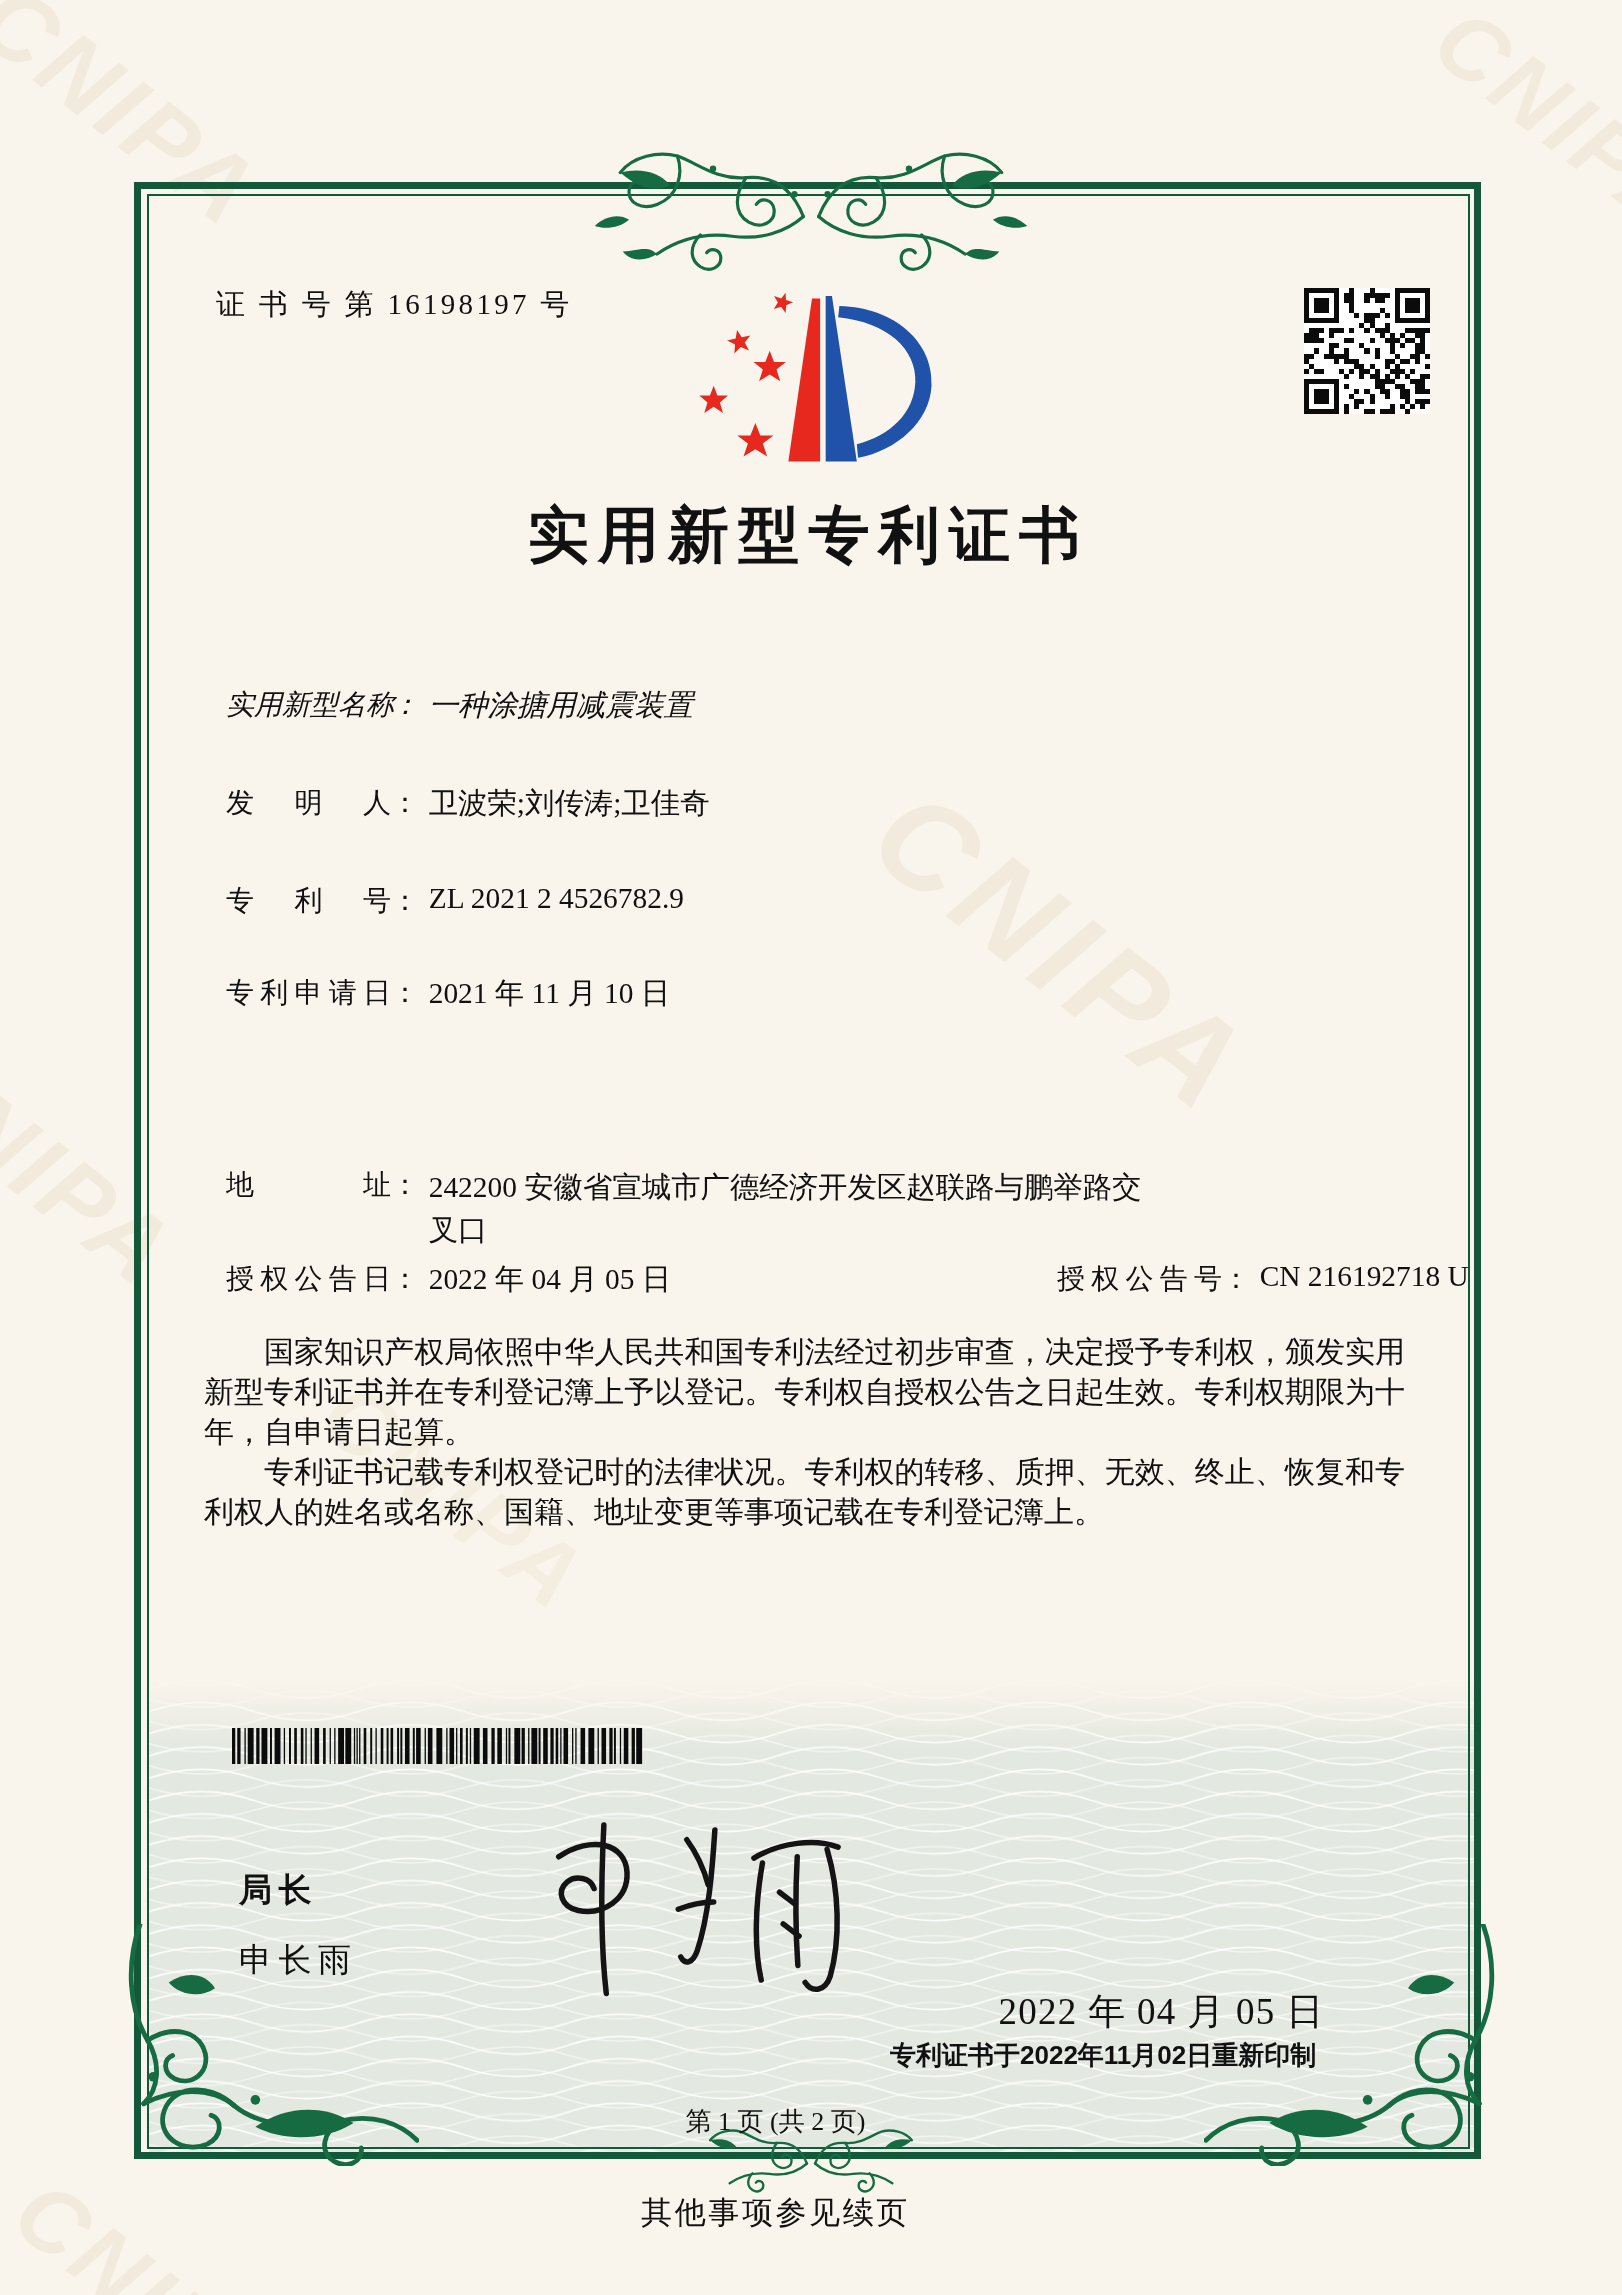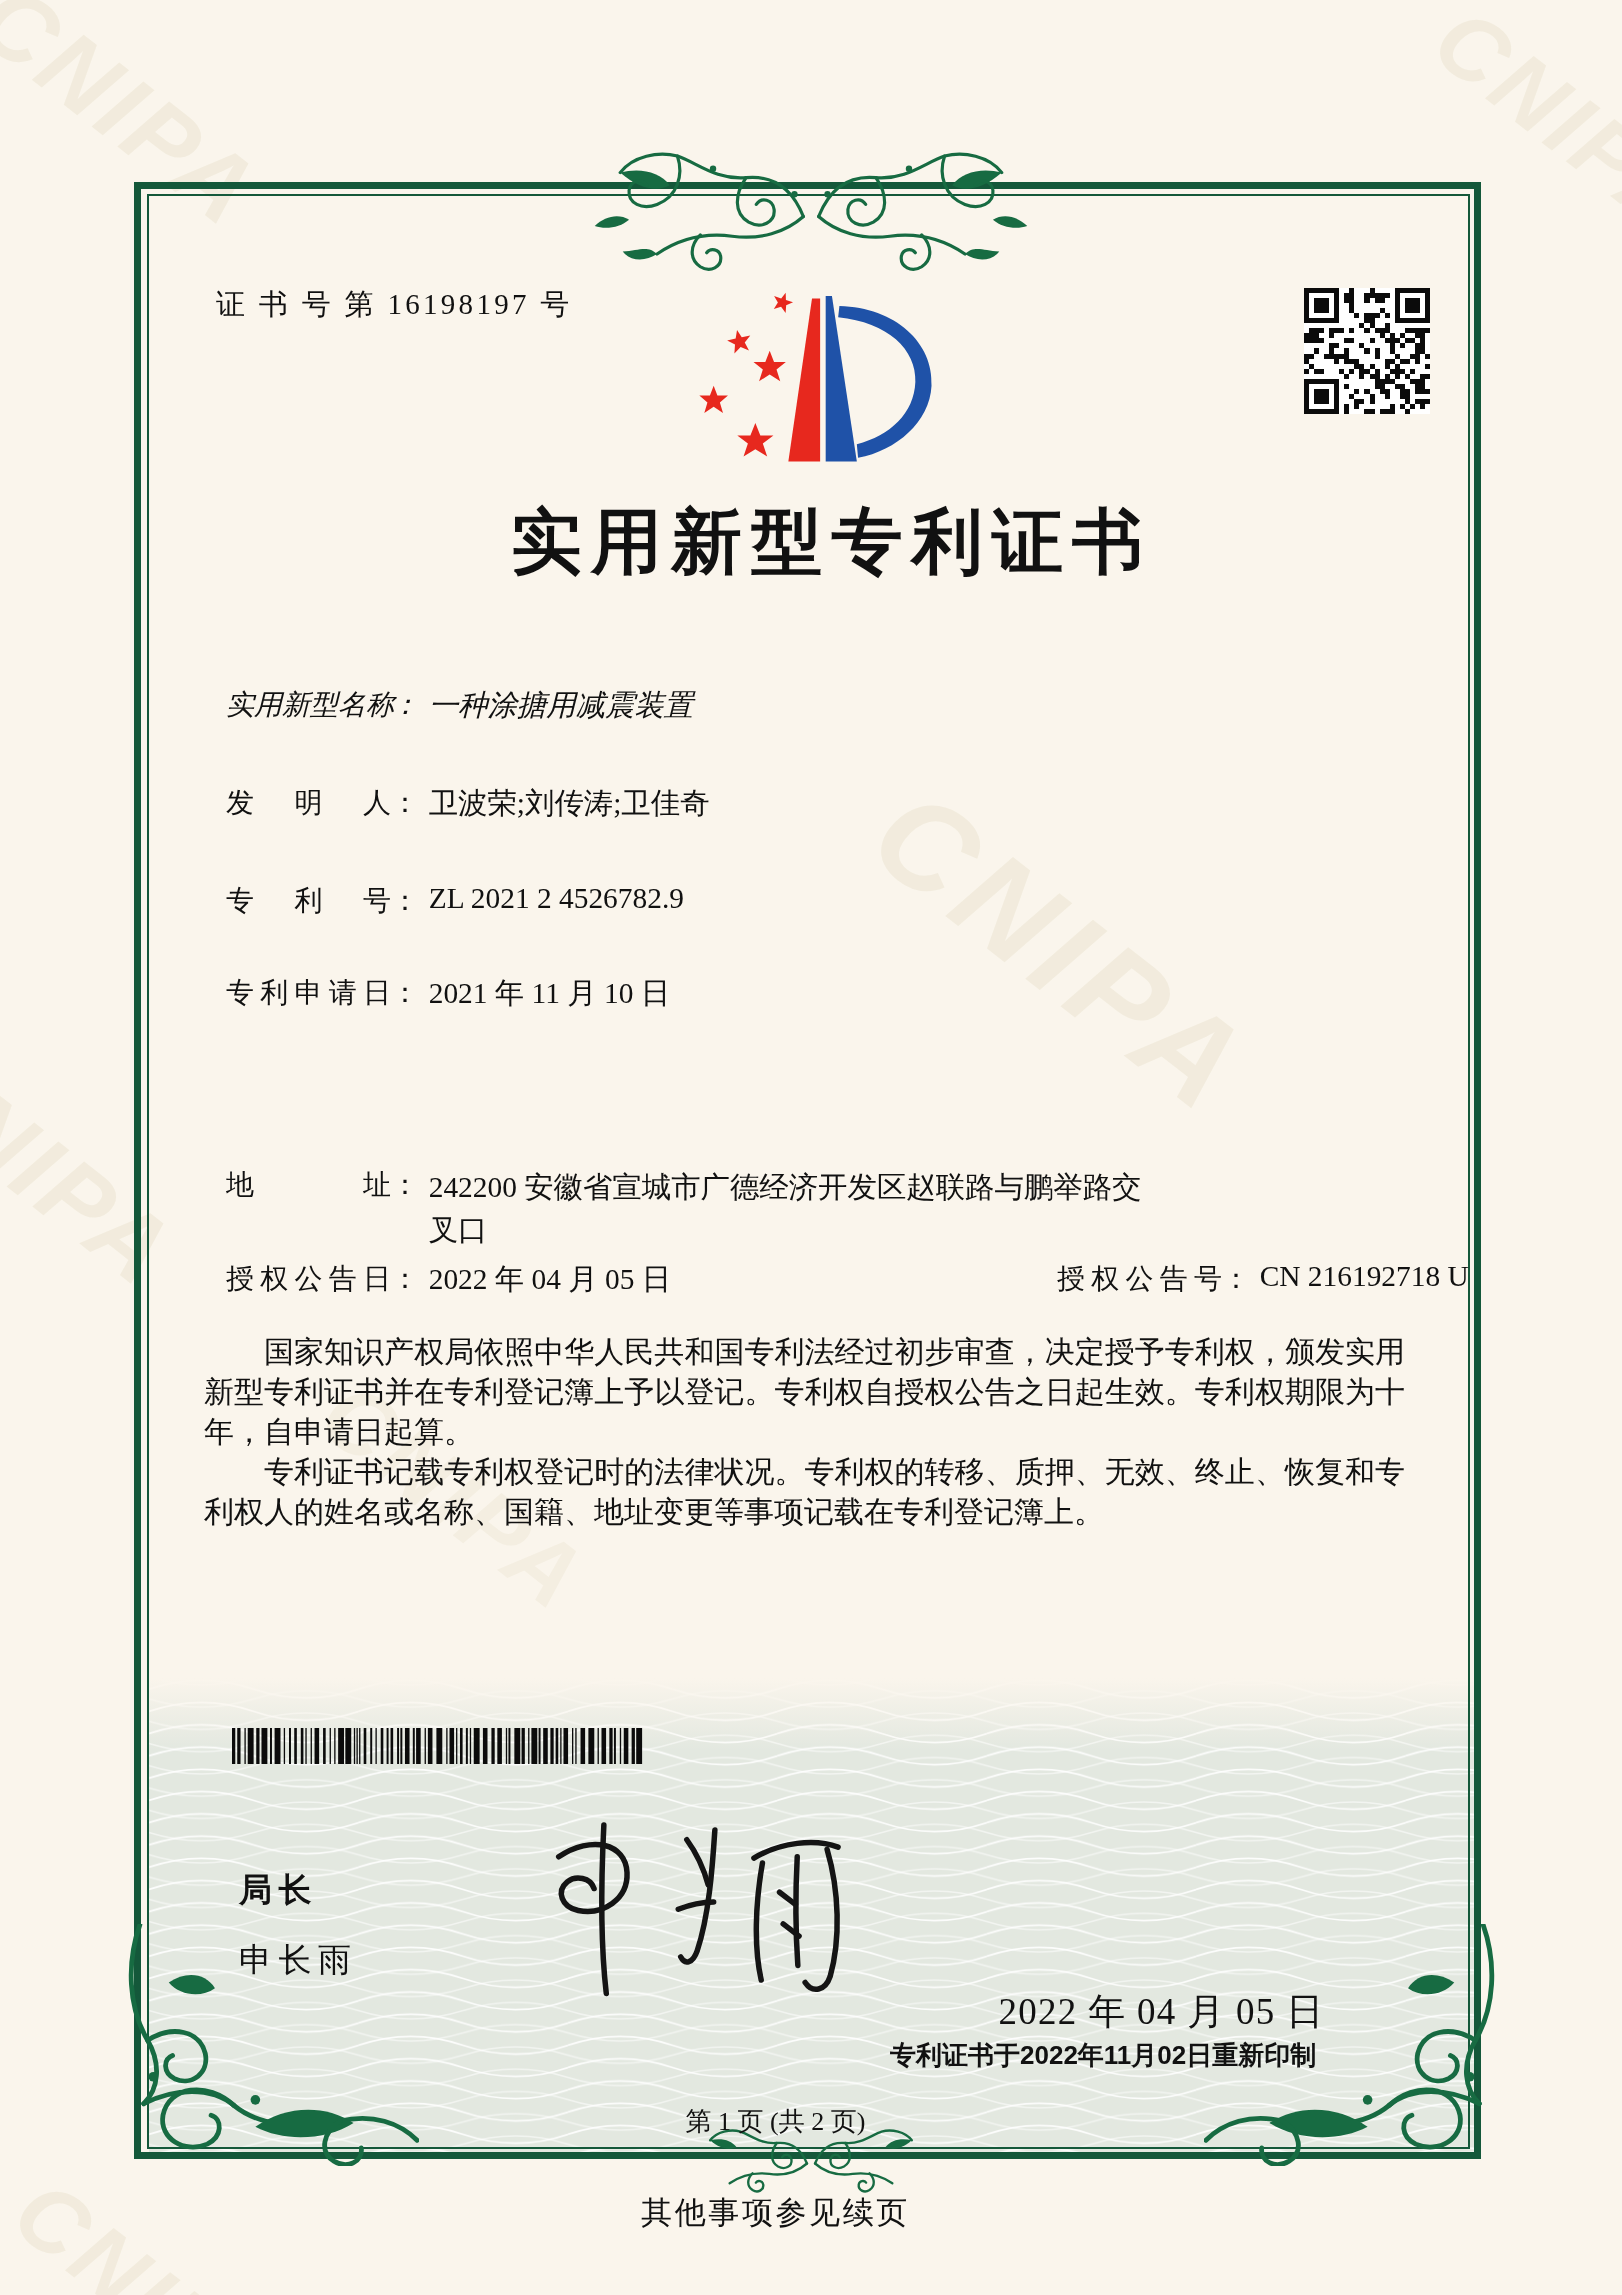--- a/index.html
+++ b/index.html
@@ -24,21 +24,21 @@
   
   .band{position:absolute;left:149px;top:1678px;width:1326px;height:476px;background:#e3e8e0;}
   .band svg{position:absolute;left:0;top:0;width:100%;height:100%;}
   .band .fade{position:absolute;left:0;top:0;width:100%;height:72px;
       background:linear-gradient(#faf5ec,rgba(250,245,236,0));}
   
   .certno{position:absolute;left:216px;top:285px;font-size:29px;letter-spacing:3.3px;}
   .logo{position:absolute;left:690px;top:281px;}
   .qr{position:absolute;left:1304px;top:288px;width:126px;height:126px;}
   .title{position:absolute;left:147px;top:495px;width:1323px;text-align:center;
-      font-size:71px;font-weight:700;letter-spacing:9.2px;padding-left:23px;}
+      font-size:61px;font-weight:700;letter-spacing:9.2px;}
   
   .row{position:absolute;left:226px;font-size:29.4px;white-space:nowrap;}
   .flabel{display:inline-block;width:165px;font-size:28px;
       text-align:justify;text-align-last:justify;vertical-align:top;}
   .fcolon{display:inline-block;width:22px;font-size:28px;vertical-align:top;}
   .fvalue{display:inline-block;margin-left:15.7px;vertical-align:top;}
   .fvalue.multiline{white-space:normal;width:890px;line-height:43px;}
   .grant2{position:absolute;left:831px;top:0;}
   
   .paras{position:absolute;left:204px;top:1332px;width:1201px;font-size:30px;

